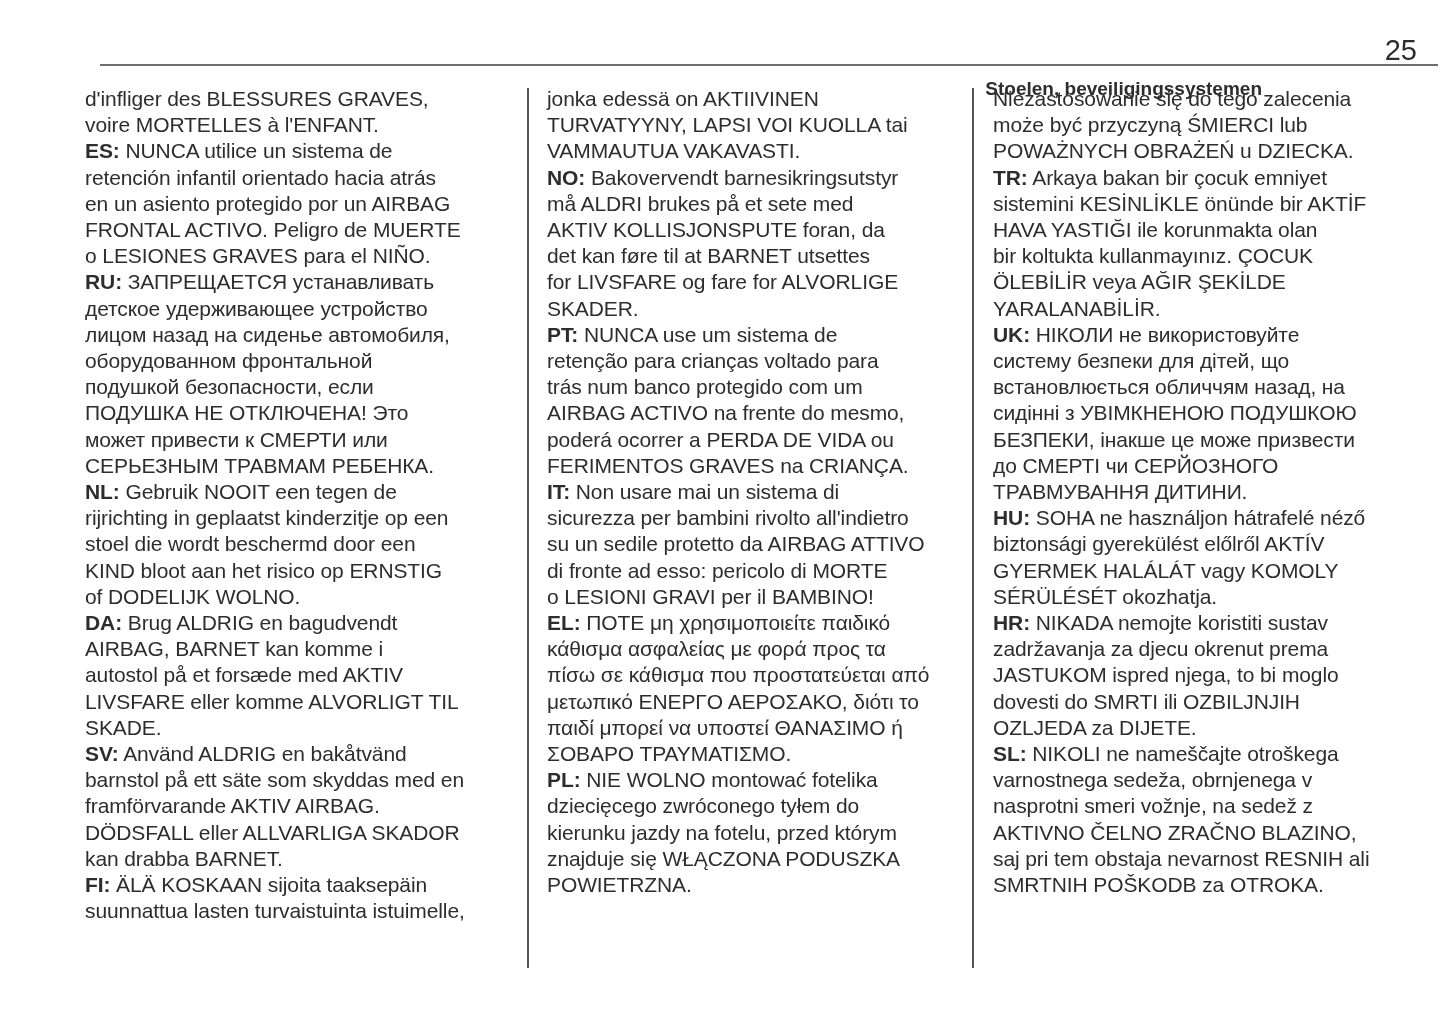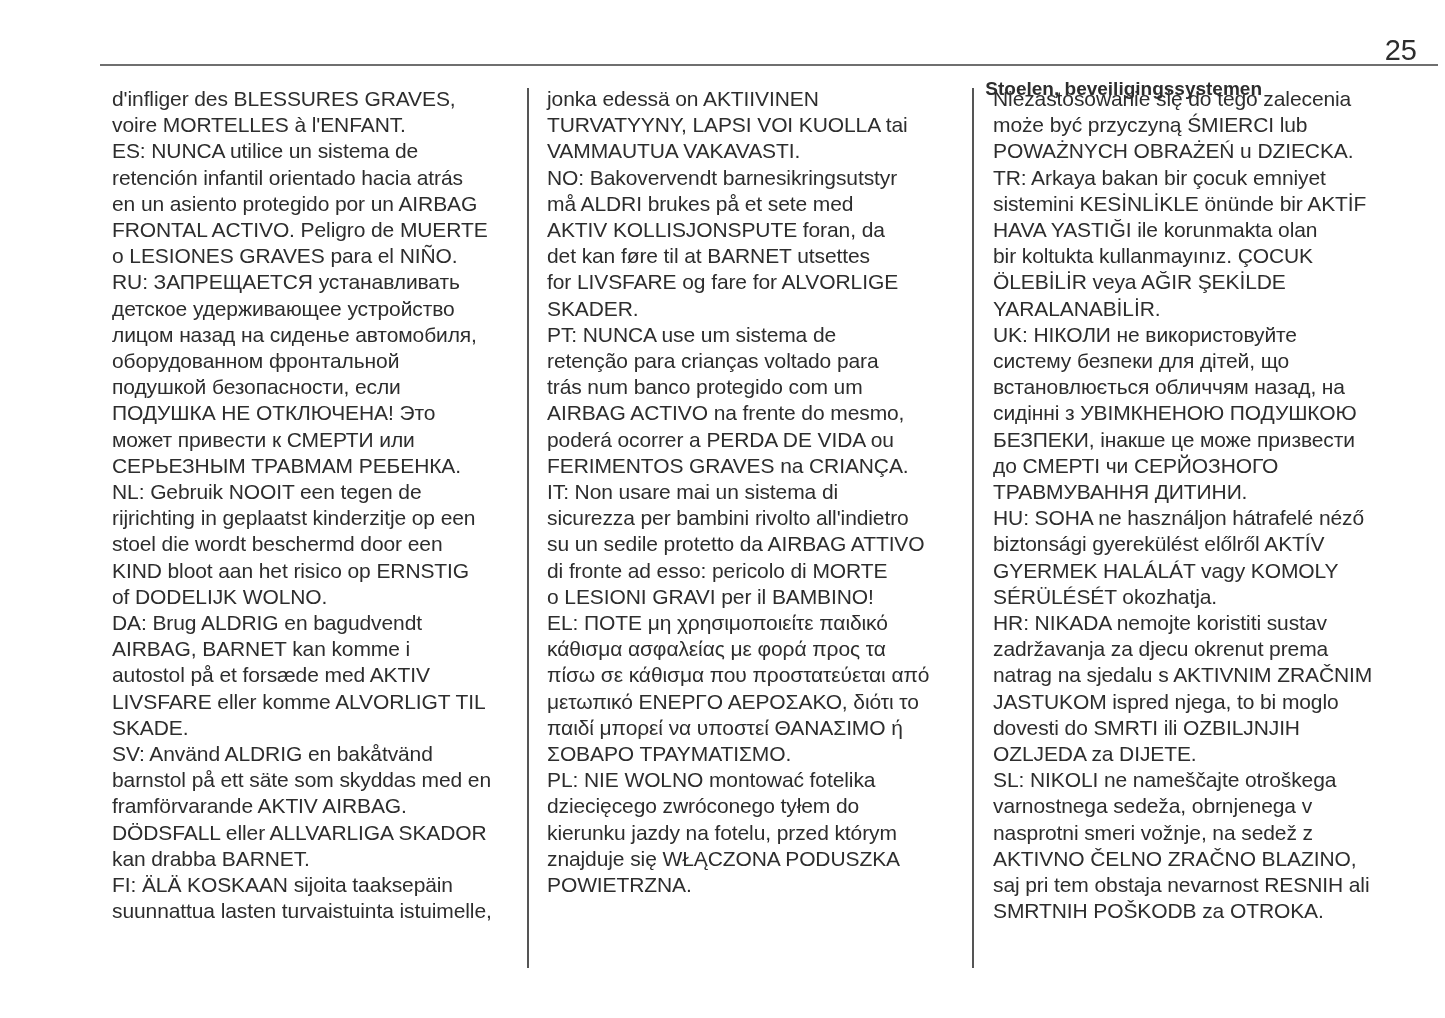--- a/index.html
+++ b/index.html
@@ -46,23 +46,23 @@
     top: 86px;
     width: 414px;
     font-size: 21px;
     line-height: 26.2px;
     letter-spacing: -0.1px;
   }
   .text-column .line {
     white-space: nowrap;
   }
   .text-column .line b {
-    font-weight: normal;
+    font-weight: bold;
   }
-  #col1 { left: 112px; }
+  #col1 { left: 85px; }
   #col2 { left: 547px; }
   #col3 { left: 993px; }
   .column-divider {
     position: absolute;
     top: 88px;
     width: 1.5px;
     height: 880px;
     background: #555555;
   }
   #divider1 { left: 527px; }
@@ -166,21 +166,20 @@
     <div class="line">сидінні з УВІМКНЕНОЮ ПОДУШКОЮ</div>
     <div class="line">БЕЗПЕКИ, інакше це може призвести</div>
     <div class="line">до СМЕРТІ чи СЕРЙОЗНОГО</div>
     <div class="line">ТРАВМУВАННЯ ДИТИНИ.</div>
     <div class="line"><b>HU:</b> SOHA ne használjon hátrafelé néző</div>
     <div class="line">biztonsági gyerekülést előlről AKTÍV</div>
     <div class="line">GYERMEK HALÁLÁT vagy KOMOLY</div>
     <div class="line">SÉRÜLÉSÉT okozhatja.</div>
     <div class="line"><b>HR:</b> NIKADA nemojte koristiti sustav</div>
     <div class="line">zadržavanja za djecu okrenut prema</div>
-    <div class="line">natrag na sjedalu s AKTIVNIM ZRAČNIM</div>
     <div class="line">JASTUKOM ispred njega, to bi moglo</div>
     <div class="line">dovesti do SMRTI ili OZBILJNJIH</div>
     <div class="line">OZLJEDA za DIJETE.</div>
     <div class="line"><b>SL:</b> NIKOLI ne nameščajte otroškega</div>
     <div class="line">varnostnega sedeža, obrnjenega v</div>
     <div class="line">nasprotni smeri vožnje, na sedež z</div>
     <div class="line">AKTIVNO ČELNO ZRAČNO BLAZINO,</div>
     <div class="line">saj pri tem obstaja nevarnost RESNIH ali</div>
     <div class="line">SMRTNIH POŠKODB za OTROKA.</div>
   </div>

